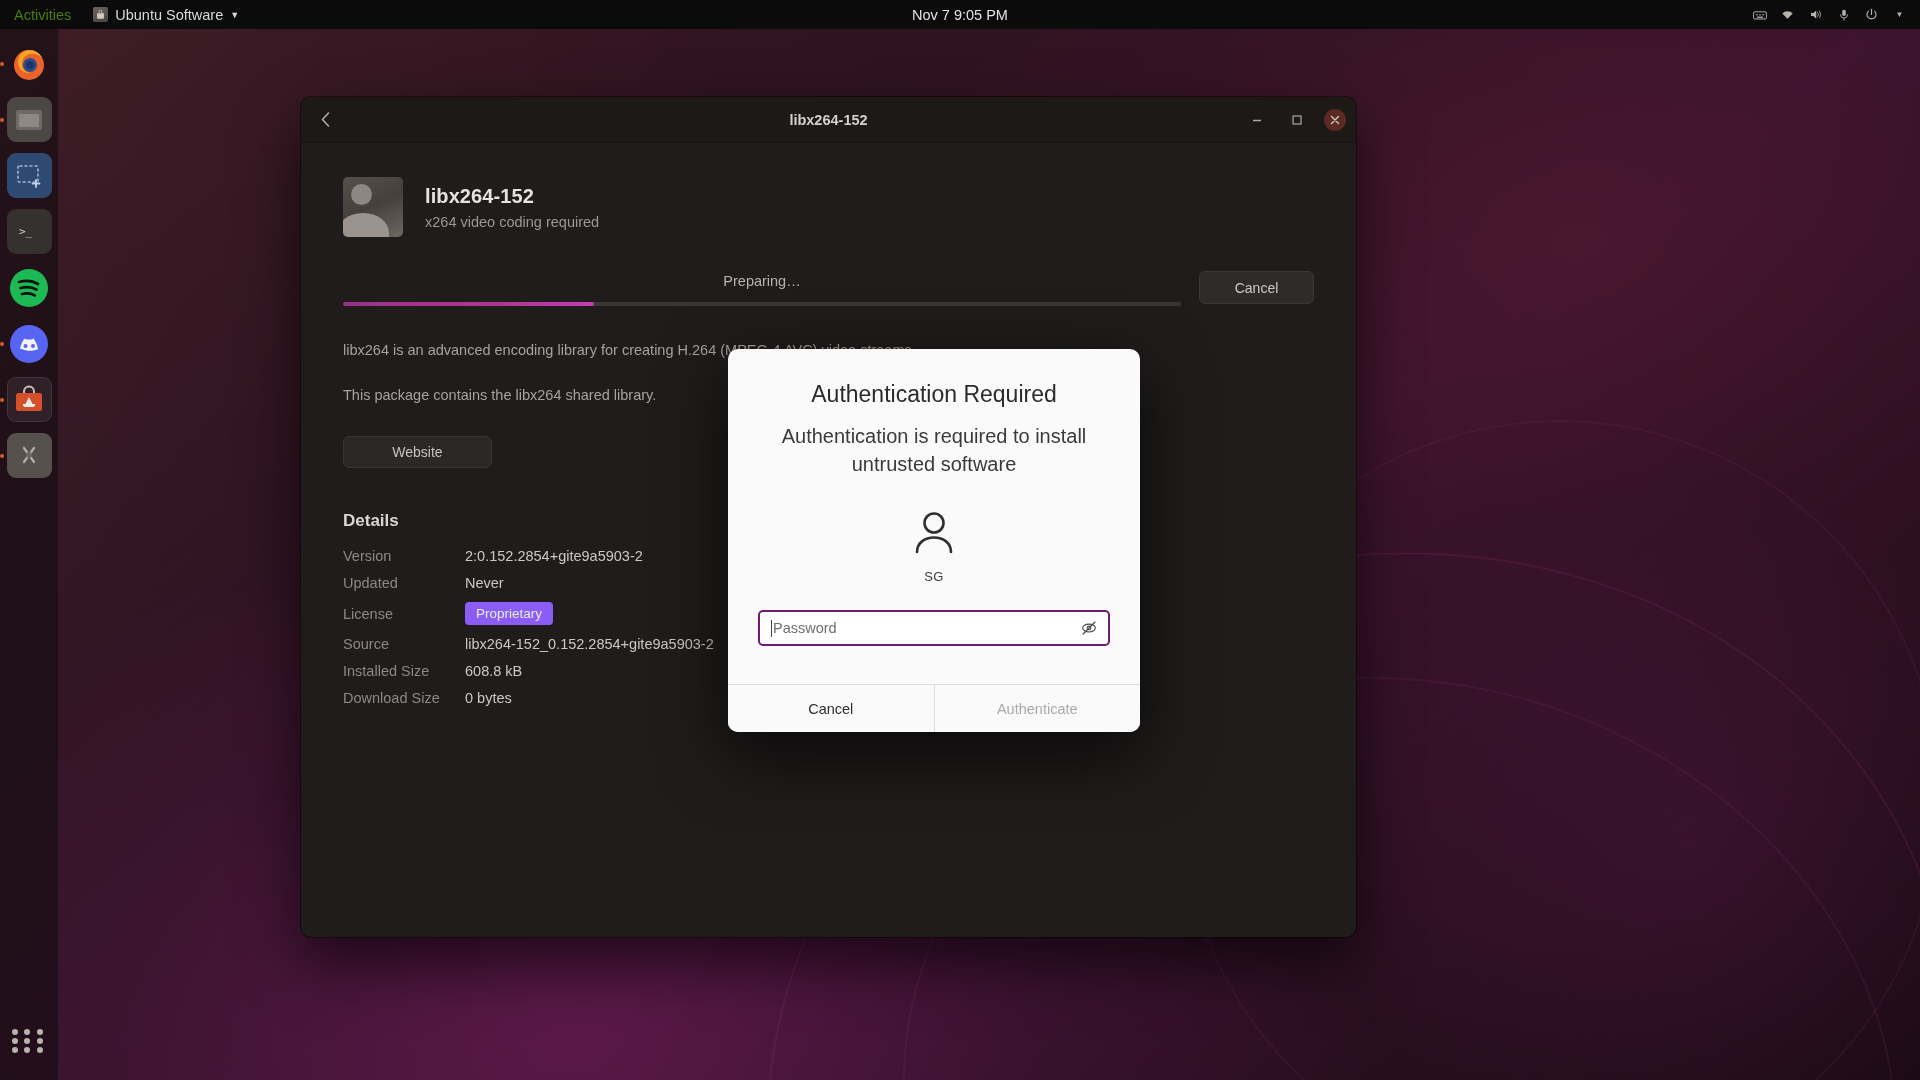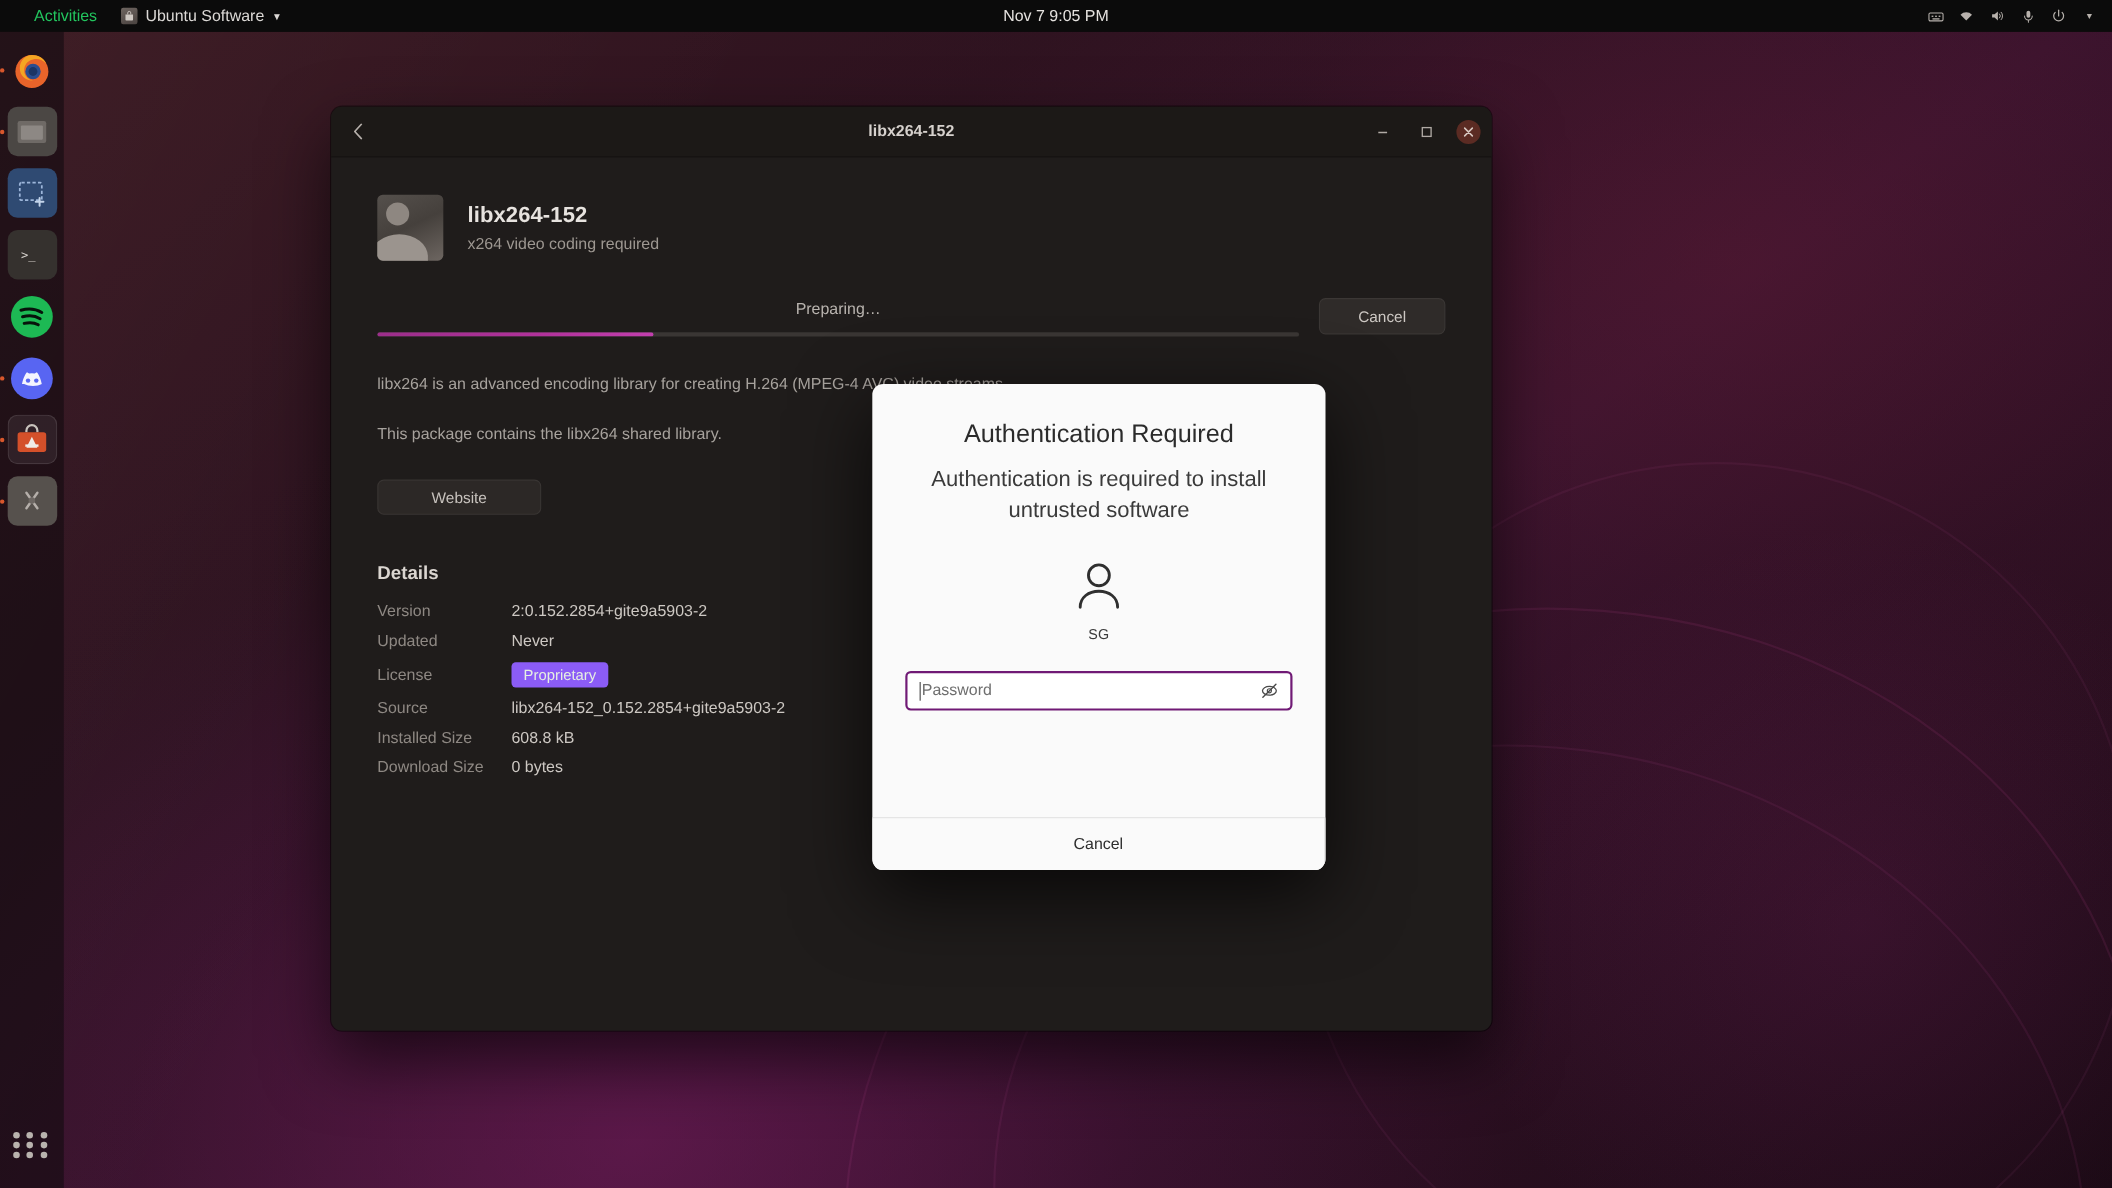--- a/index.html
+++ b/index.html
@@ -29,21 +29,21 @@
        border:2px solid rgba(200,80,160,0.10); transform:rotate(12deg); }
   .s3{ left:1180px; top:420px; width:760px; height:760px;
        border:2px solid rgba(210,90,170,0.08); }
 
   
   #topbar{
     position:absolute; left:0; top:0; width:1920px; height:29px;
     background:#0b0b0b; color:#e8e6e3; font-size:14.5px;
     display:flex; align-items:center; z-index:40;
   }
-  #activities{ margin-left:31px; color:#22c55e; font-size:14.5px; cursor:pointer; }
+  #activities{ margin-left:14px; color:#4d7c0f; font-size:14.5px; cursor:pointer; }
   #appmenu{ display:flex; align-items:center; gap:7px; margin-left:22px; color:#dcd9d6; cursor:pointer; }
   #appmenu .appicon{
     width:15px; height:15px; border-radius:2px;
     background:linear-gradient(160deg,#6e6560,#4a4340);
     display:flex; align-items:center; justify-content:center;
     font-size:9px; color:#d8d2cc;
   }
   #clock{
     position:absolute; left:0; right:0; text-align:center;
     color:#e6e3e0; font-size:14.5px; cursor:pointer;
@@ -154,21 +154,21 @@
     margin-top:17px; display:grid; grid-template-columns:122px 1fr;
     row-gap:11px; column-gap:0; font-size:14.5px; align-items:center;
   }
   .dkey{ color:#8e8883; }
   .dval{ color:#cdc8c3; }
   .license-badge{
     display:inline-block; background:#8b5cf6; color:#e6efe2;
     padding:4px 11px; border-radius:4px; font-size:13.5px;
   }
   #authdlg{
-    position:absolute; left:793px; top:349px; width:412px; height:442px;
+    position:absolute; left:728px; top:349px; width:412px; height:383px;
     background:#fafafa; border-radius:10px; z-index:50;
     box-shadow:0 22px 70px rgba(0,0,0,0.72);
     display:flex; flex-direction:column; overflow:hidden;
   }
   #authbody{ flex:1; padding:32px 30px 0 30px; display:flex; flex-direction:column; align-items:center; }
   #authtitle{ font-size:23px; color:#2b2b2b; font-weight:400; text-align:center; }
   #authmsg{ margin-top:15px; font-size:20px; color:#3a3a3a; text-align:center; line-height:1.38; max-width:330px; }
   #avatar{ margin-top:28px; width:54px; height:54px; display:flex; align-items:center; justify-content:center; }
   #username{ margin-top:9px; font-size:13px; color:#3c3c3c; letter-spacing:.3px; }
   #pwdfield{
@@ -437,14 +437,15 @@
         <svg width="18" height="18" viewBox="0 0 20 20">
           <ellipse cx="10" cy="10" rx="7" ry="4.4" stroke="#4a4a4a" stroke-width="1.3" fill="none"></ellipse>
           <circle cx="10" cy="10" r="2.1" stroke="#4a4a4a" stroke-width="1.2" fill="none"></circle>
           <path d="M3.4 16.6L16.6 3.4" stroke="#4a4a4a" stroke-width="1.4" stroke-linecap="round"></path>
         </svg>
       </span>
     </div>
   </div>
   <div id="authfooter">
     <div class="authbtn cancel">Cancel</div>
+    <div class="authbtn primary">Authenticate</div>
   </div>
 </div>
 
 </body></html>

